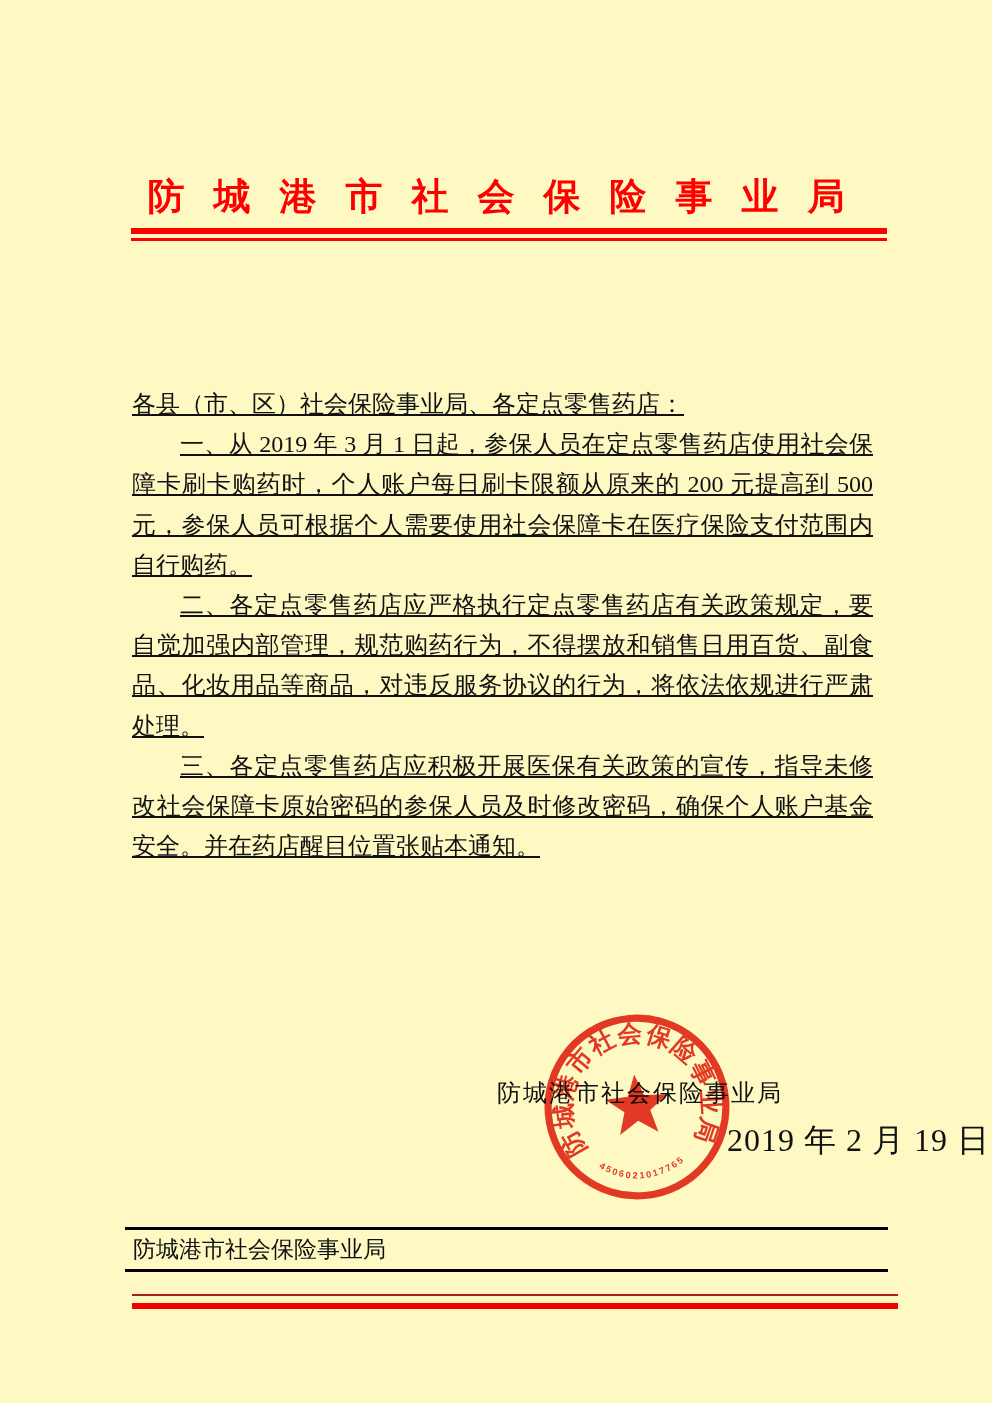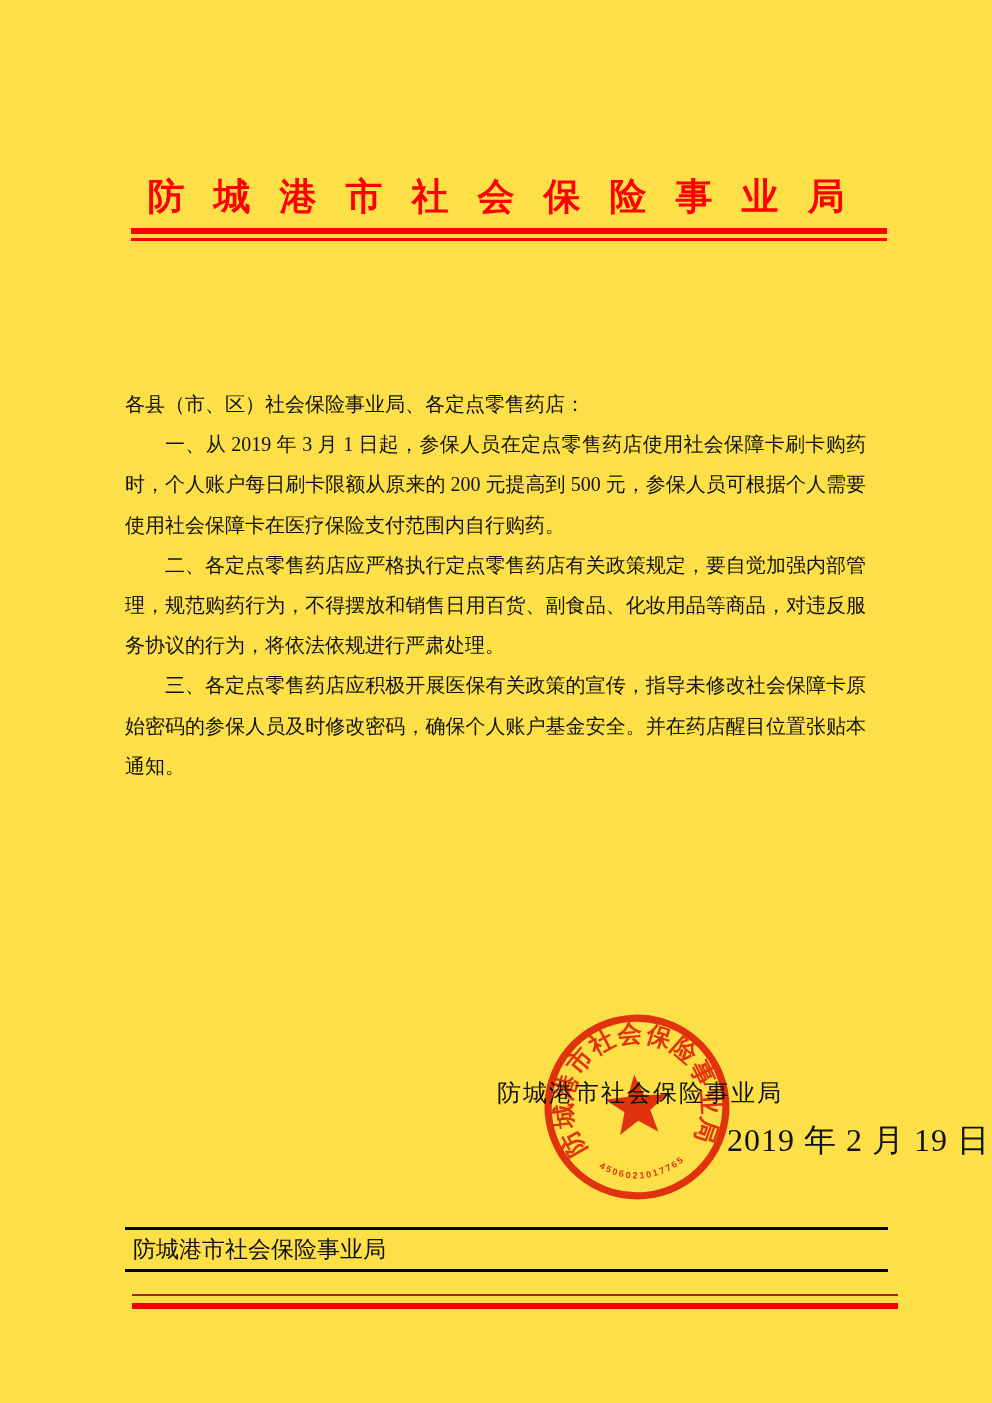--- a/index.html
+++ b/index.html
@@ -1,19 +1,19 @@
 <!DOCTYPE html>
 <html style="--masthead-red: #fe0000; --seal-red: #e02b1e; --rule-red-bright: #f20000; --rule-red-dark: #a81d1d;"><head>
 <meta charset="utf-8">
 <style>
   html,body{margin:0;padding:0;background:#888;}
   .page{
     position:relative;
     width:992px;height:1403px;
-    background:#fde047;
+    background:#fef9c3;
     margin:0 auto;
     overflow:hidden;
     font-family:"Liberation Serif", serif;
     color:#111;
   }
   
   .masthead{
     position:absolute;left:111px;top:172px;width:770px;height:48px;
     color:var(--masthead-red,#fe0000);
     font-size:37px;font-weight:bold;
@@ -22,23 +22,23 @@
   }
   .rule-red-thick{position:absolute;left:131px;width:756px;height:6px;background:var(--masthead-red,#fe0000);}
   .rule-red-thin {position:absolute;left:131px;width:756px;height:3px;background:var(--masthead-red,#fe0000);}
   
   .doc-title{
     position:absolute;left:126px;top:263px;width:740px;
     text-align:center;font-weight:bold;font-size:30px;line-height:43px;color:#000;
   }
   
   .body-text{
-    position:absolute;left:125px;top:384px;width:741px;
-    font-size:20px;line-height:40.2px;
-    text-align:justify;text-justify:inter-ideograph;
+    position:absolute;left:132px;top:384px;width:741px;
+    font-size:24px;line-height:40.2px;
+    text-align:justify;text-justify:inter-ideograph;text-decoration:underline;
   }
   .body-text p{margin:0;padding:0;}
   .body-text p.indent{text-indent:2em;}
   
   .sig-agency{
     position:absolute;left:290px;top:1077px;width:700px;
     text-align:center;font-size:24px;letter-spacing:2px;white-space:nowrap;
   }
   .sig-date{
     position:absolute;left:290px;top:1119px;width:700px;

